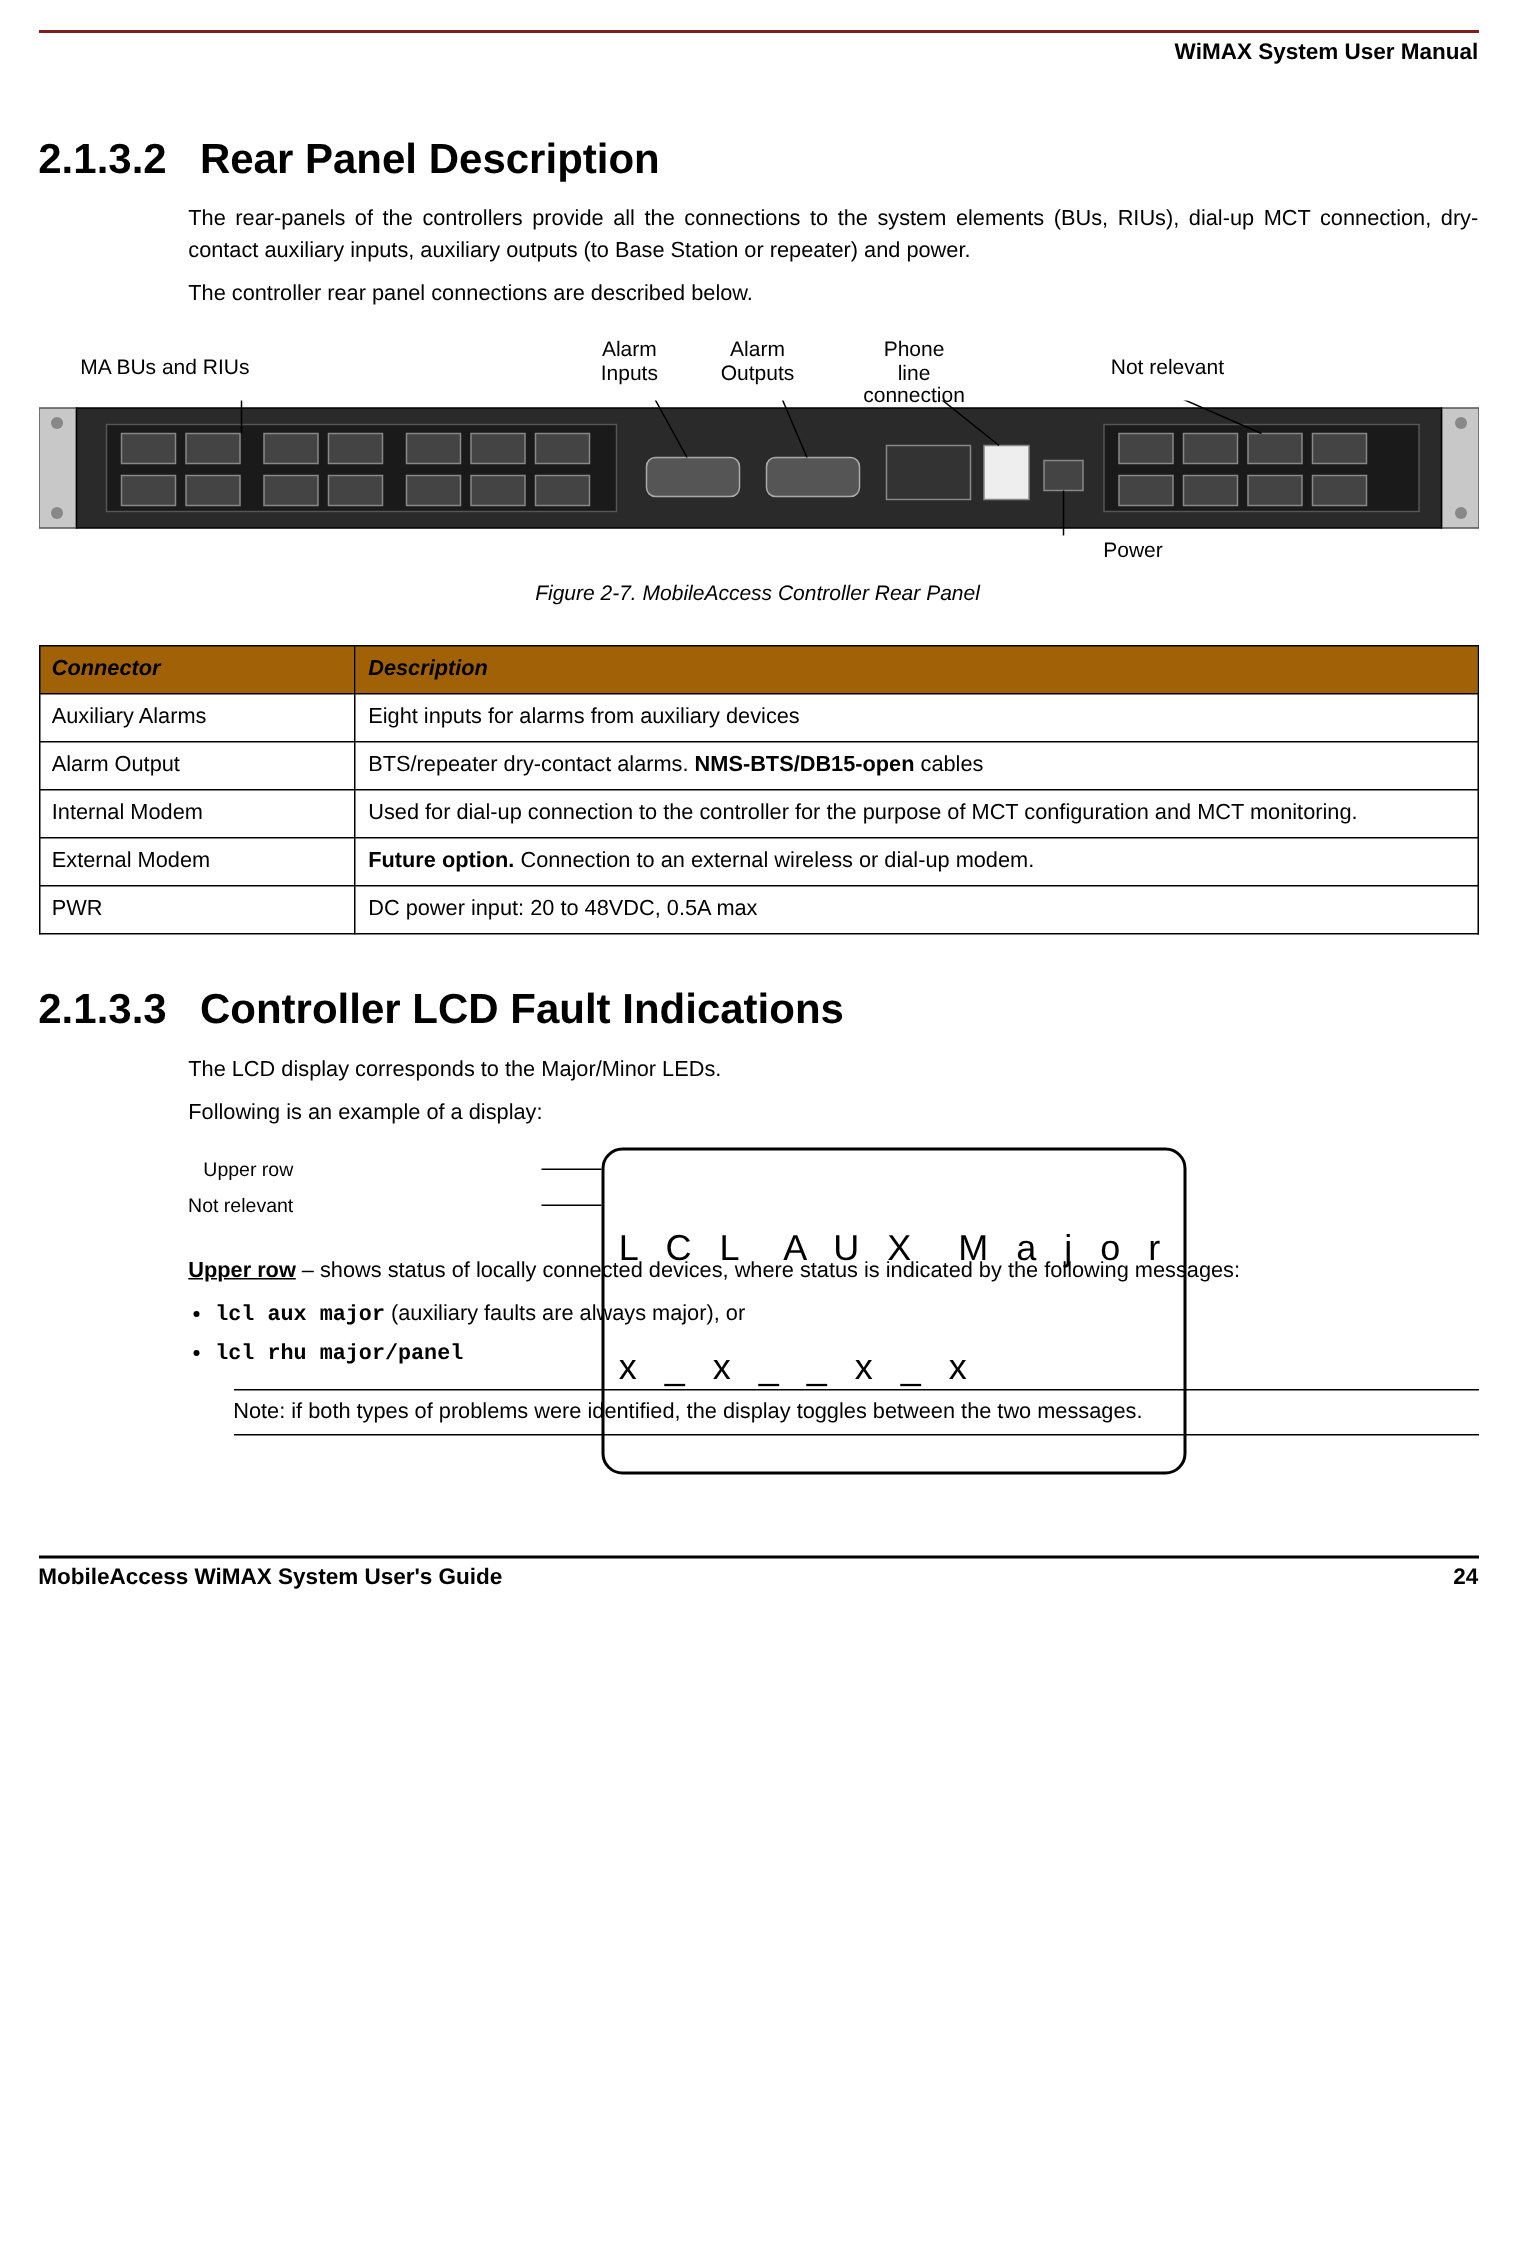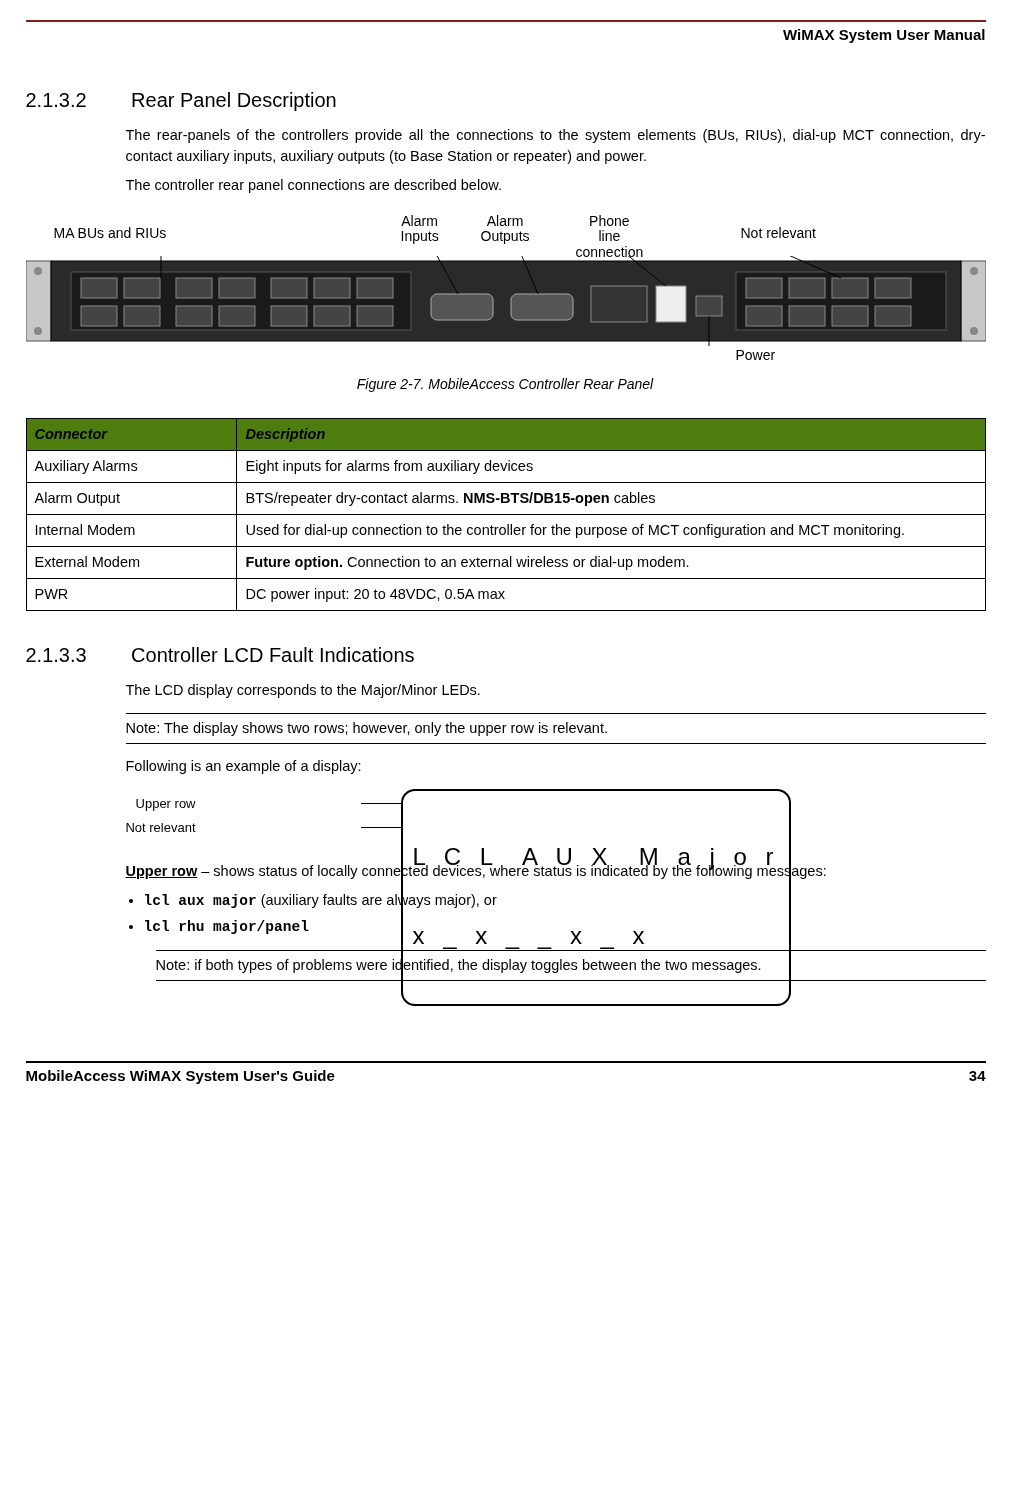--- a/index.html
+++ b/index.html
@@ -20,22 +20,22 @@
     border-top: 2px solid #7f1d1d;
     padding-top: 2px;
     text-align: right;
     font-weight: bold;
     font-family: Arial, sans-serif;
     font-size: 15px;
     margin-bottom: 40px;
   }
   .section-heading {
     font-family: Arial, sans-serif;
-    font-weight: normal;
-    font-size: 20px;
+    font-weight: bold;
+    font-size: 28px;
     margin: 24px 0 10px 0;
   }
   .section-heading .num {
     display: inline-block;
     width: 100px;
   }
   .body-block {
     margin-left: 100px;
     text-align: justify;
   }
@@ -79,21 +79,21 @@
     font-size: 14.5px;
     margin-bottom: 30px;
   }
   table.conn th, table.conn td {
     border: 1px solid #000;
     padding: 5px 8px;
     text-align: left;
     vertical-align: top;
   }
   table.conn th {
-    background: #4d7c0f;
+    background: #a16207;
     font-weight: bold;
     font-style: italic;
     font-family: Verdana, sans-serif;
   }
   .note {
     border-top: 1px solid #000;
     border-bottom: 1px solid #000;
     padding: 4px 0;
     margin: 12px 0;
     text-align: justify;
@@ -285,21 +285,20 @@
   </tbody>
     </table>
 
   <div class="section-heading">
     <span class="num">2.1.3.3</span>
     <span>Controller LCD Fault Indications</span>
   </div>
 
   <div class="body-block">
     <p>The LCD display corresponds to the Major/Minor LEDs.</p>
-    <div class="note">Note: The display shows two rows; however, only the upper row is relevant.</div>
     <p>Following is an example of a display:</p>
 
     <div class="lcd-area">
       <div class="lcd-label row1">Upper row</div>
       <div class="lcd-label row2">Not relevant</div>
       <div class="lcd-line" style="left:175px; top:12px; width:40px;"></div>
       <div class="lcd-line" style="left:175px; top:36px; width:40px;"></div>
       <div class="lcd-box">
         <div>L C L  A U X  M a j o r</div>
         <div>x _ x _ _ x _ x</div>
@@ -319,16 +318,16 @@
       </li>
     </ul>
   </div>
 
   <div class="body-narrow">
     <div class="note">Note: if both types of problems were identified, the display toggles between the two messages.</div>
   </div>
 
   <div class="footer">
     <span>MobileAccess WiMAX System User's Guide</span>
-    <span>34</span>
+    <span>24</span>
   </div>
 
 </div>
 
 </body></html>

